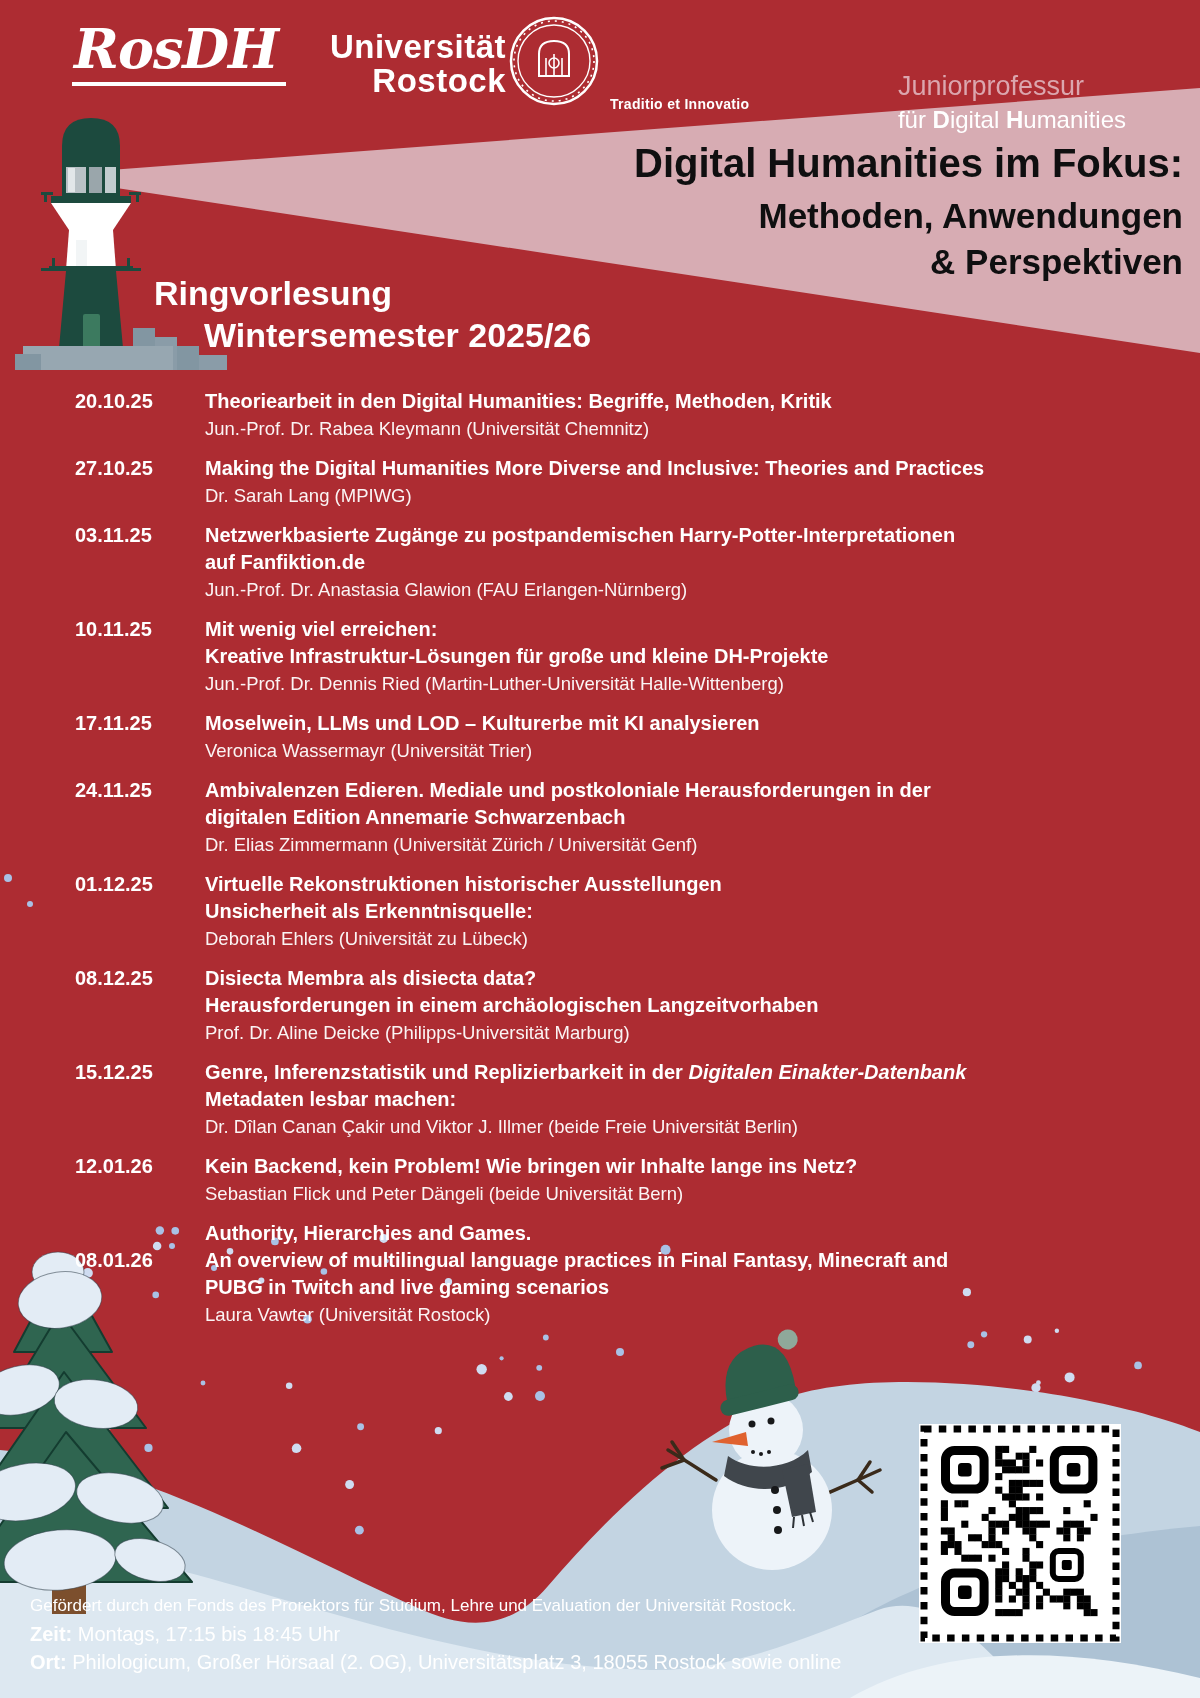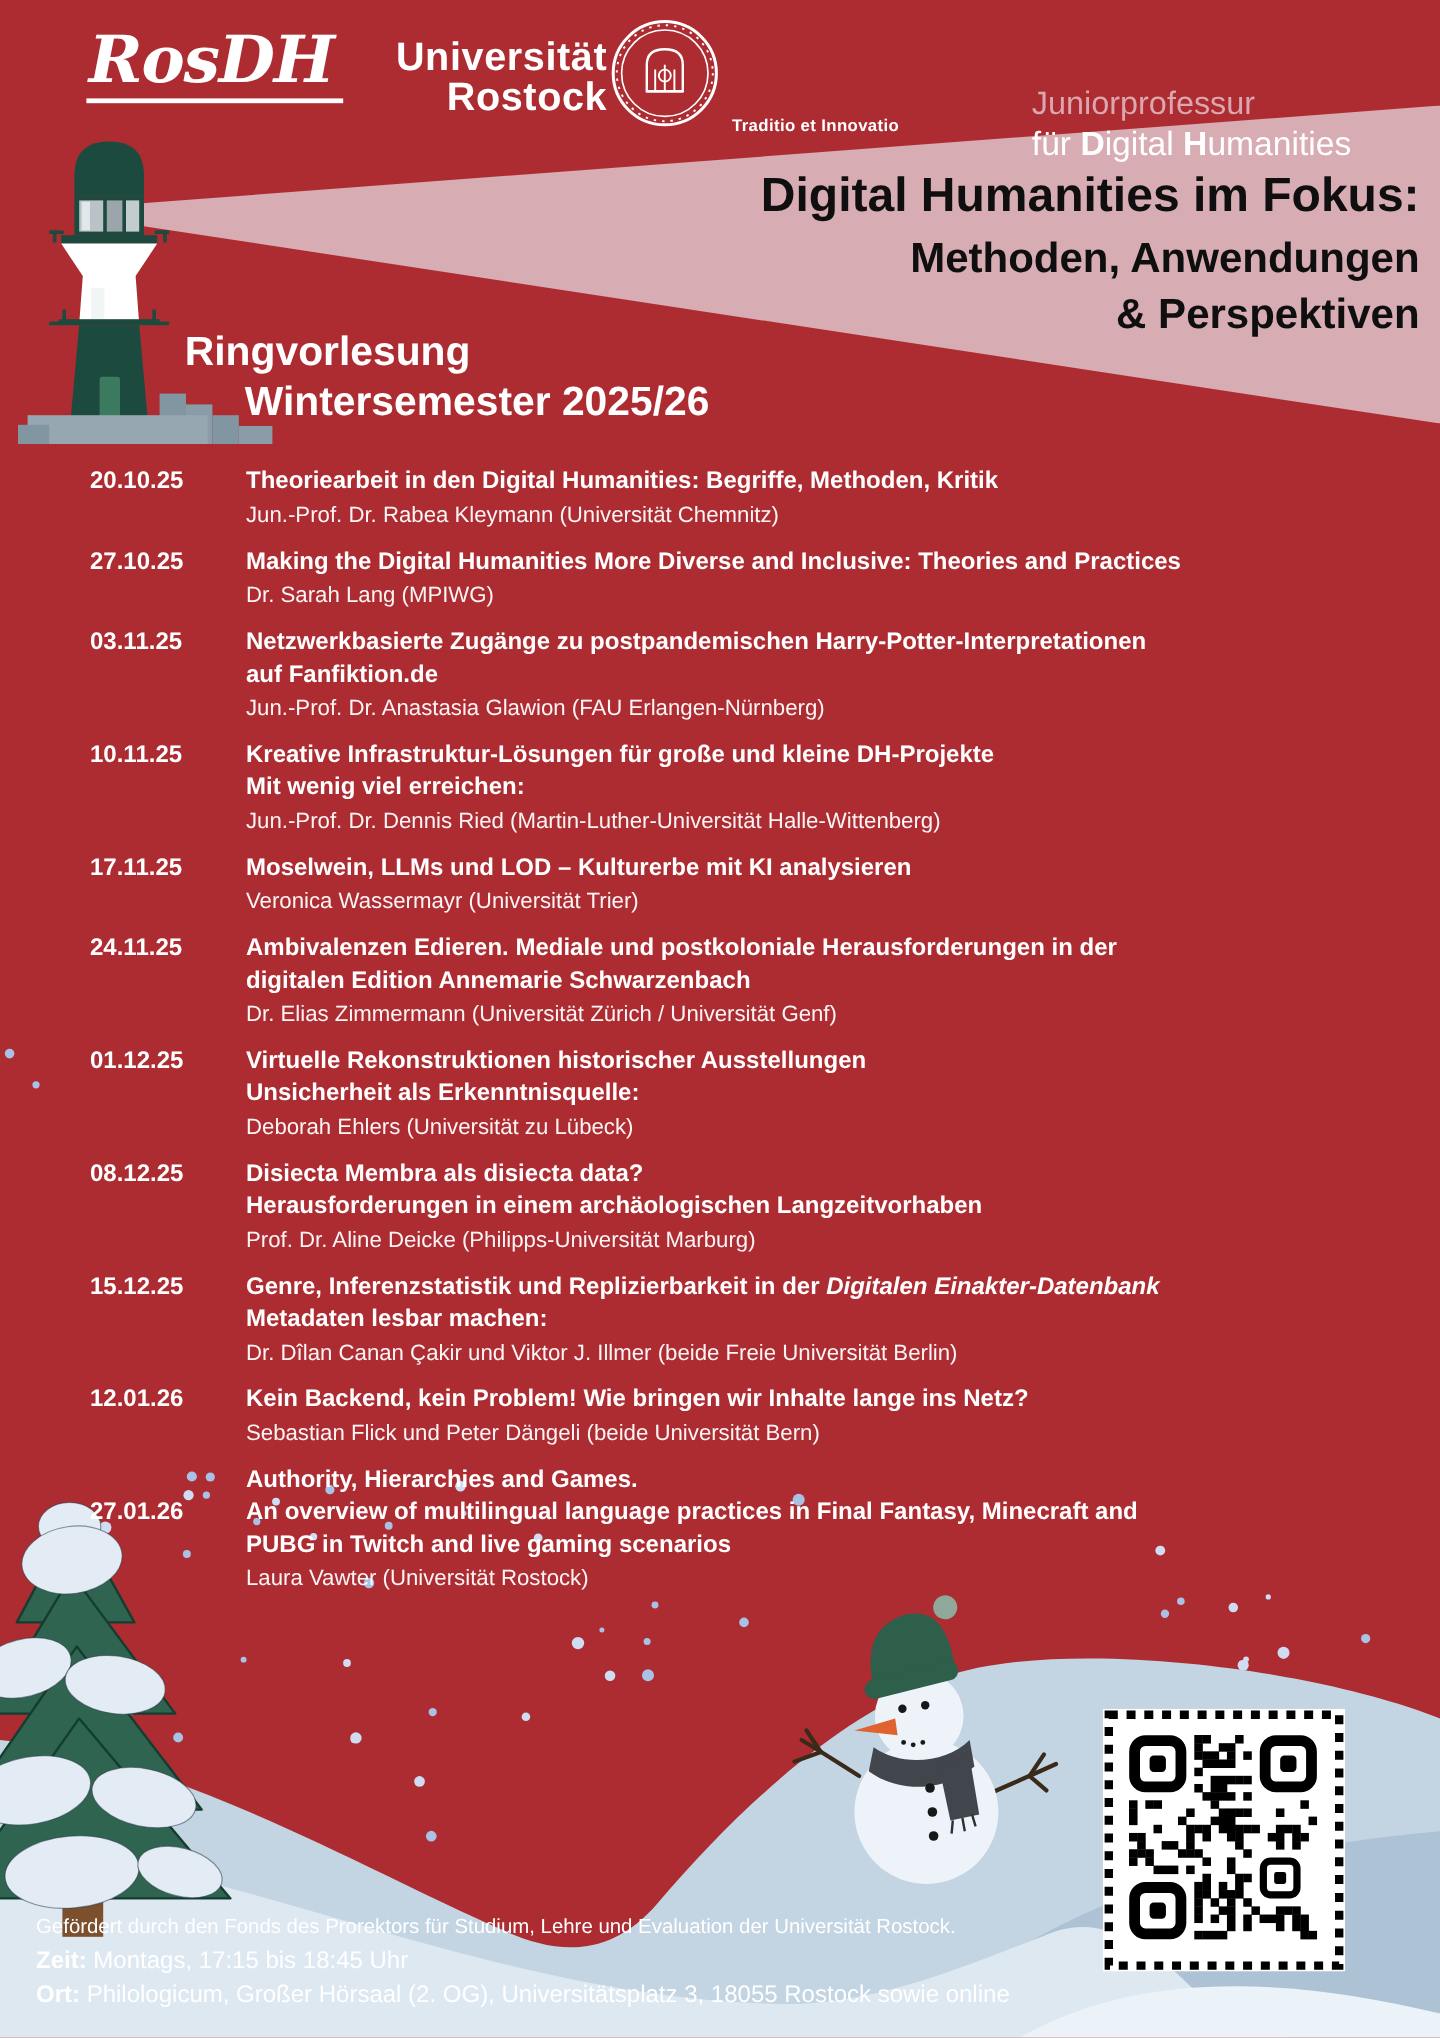--- a/index.html
+++ b/index.html
@@ -13,21 +13,21 @@
   
   .rosdh{position:absolute;left:72px;top:22px;font-family:"DejaVu Serif",serif;font-style:italic;
          font-weight:bold;font-size:54px;line-height:1;letter-spacing:-1px;
          border-bottom:4px solid #fff;padding:0 8px 6px 2px;}
   .uni{position:absolute;left:300px;top:30px;width:206px;text-align:right;
        font-size:33px;font-weight:700;line-height:34px;letter-spacing:.5px;}
   .seal{position:absolute;left:508px;top:14px;}
   .motto{position:absolute;left:610px;top:96px;font-size:14px;font-weight:700;letter-spacing:.3px;}
   .chair{position:absolute;right:74px;top:26px;line-height:33px;margin-top:44px;}
   .chair .l1{font-size:27px;color:#dba6ae;font-weight:400;}
-  .chair .l2{font-size:28px;color:#fff;font-weight:400;}
+  .chair .l2{font-size:24px;color:#fff;font-weight:400;}
   .chair .b{font-weight:700;}
 
   
   .banner{position:absolute;right:17px;top:140px;text-align:right;color:#0f0f10;font-weight:700;}
   .banner .b1{font-size:40px;line-height:46px;margin-bottom:10px;}
   .banner .b2{font-size:35px;line-height:40px;margin-bottom:6px;}
   .banner .b3{font-size:35px;line-height:40px;}
 
   
   .series{position:absolute;left:154px;top:272px;font-weight:700;font-size:34px;line-height:42px;}
@@ -257,22 +257,22 @@
       <div class="content">
         <div class="tl">Netzwerkbasierte Zugänge zu postpandemischen Harry-Potter-Interpretationen</div>
         <div class="tl">auf Fanfiktion.de</div>
         <div class="sp">Jun.-Prof. Dr. Anastasia Glawion (FAU Erlangen-Nürnberg)</div>
       </div>
     </div>
 
     <div class="entry">
       <div class="date">10.11.25</div>
       <div class="content">
+        <div class="tl">Mit wenig viel erreichen:</div>
         <div class="tl">Kreative Infrastruktur-Lösungen für große und kleine DH-Projekte</div>
-        <div class="tl">Mit wenig viel erreichen:</div>
         <div class="sp">Jun.-Prof. Dr. Dennis Ried (Martin-Luther-Universität Halle-Wittenberg)</div>
       </div>
     </div>
 
     <div class="entry">
       <div class="date">17.11.25</div>
       <div class="content">
         <div class="tl">Moselwein, LLMs und LOD – Kulturerbe mit KI analysieren</div>
         <div class="sp">Veronica Wassermayr (Universität Trier)</div>
       </div>
@@ -316,21 +316,21 @@
 
     <div class="entry">
       <div class="date">12.01.26</div>
       <div class="content">
         <div class="tl">Kein Backend, kein Problem! Wie bringen wir Inhalte lange ins Netz?</div>
         <div class="sp">Sebastian Flick und Peter Dängeli (beide Universität Bern)</div>
       </div>
     </div>
 
     <div class="entry">
-      <div class="date offset">27.01.26</div>
+      <div class="date offset">08.01.26</div>
       <div class="content">
         <div class="tl">Authority, Hierarchies and Games.</div>
         <div class="tl">An overview of multilingual language practices in Final Fantasy, Minecraft and</div>
         <div class="tl">PUBG in Twitch and live gaming scenarios</div>
         <div class="sp">Laura Vawter (Universität Rostock)</div>
       </div>
     </div>
 
   </div>
 

